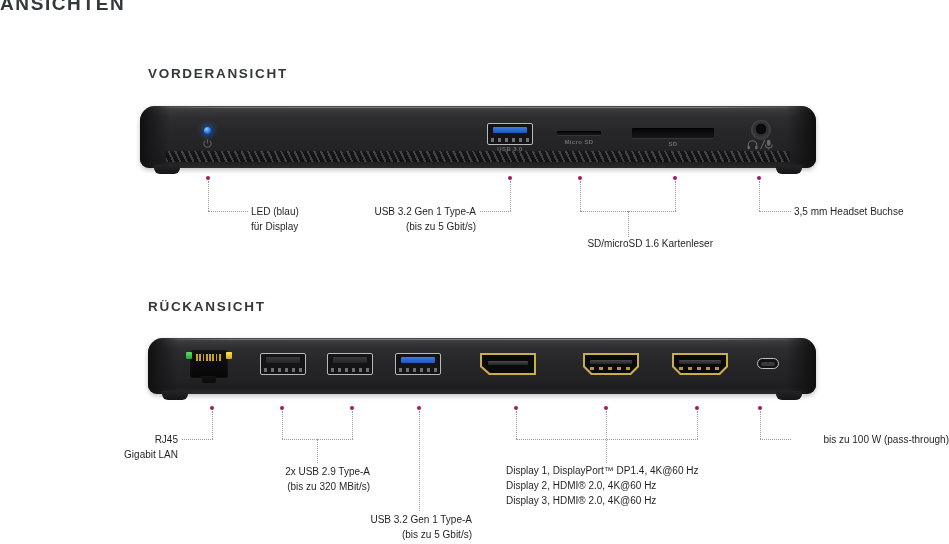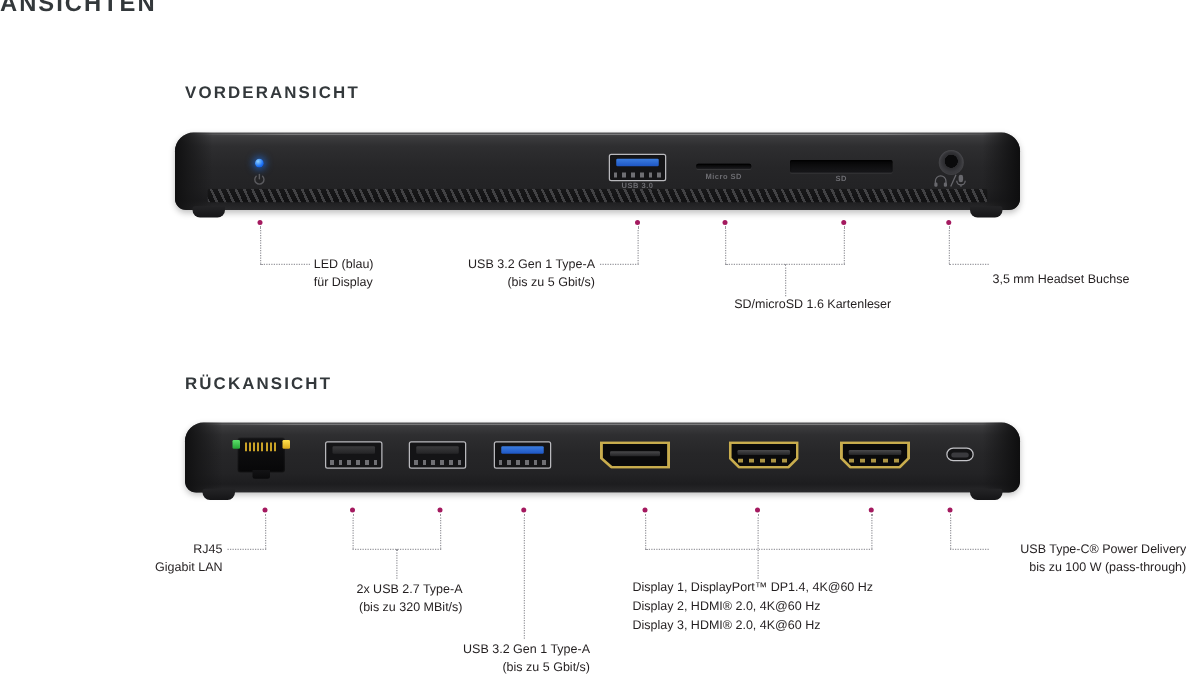--- a/index.html
+++ b/index.html
@@ -265,21 +265,21 @@
 
 <div class="callout right" style="left:304px;top:204px;width:172px;">
   <div>USB 3.2 Gen 1 Type-A</div>
   <div>(bis zu 5 Gbit/s)</div>
 </div>
 
 <div class="callout right" style="left:520px;top:236px;width:193px;">
   <div>SD/microSD 1.6 Kartenleser</div>
 </div>
 
-<div class="callout left" style="left:794px;top:216px;">
+<div class="callout left" style="left:794px;top:204px;">
   <div>3,5 mm Headset Buchse</div>
 </div>
 
 <div class="section-heading" id="h-rear">RÜCKANSICHT</div>
 
 <div class="device" id="dev-rear" style="left:148px;top:338px;width:668px;height:56px;">
   <div class="device-face">
     <div class="cap left"></div>
     <div class="cap right"></div>
 
@@ -354,31 +354,30 @@
 <div class="anchor" style="left:758px;top:406px;"></div>
 <div class="vline" style="left:760px;top:411px;height:28px;"></div>
 <div class="hline" style="left:760px;top:439px;width:31px;"></div>
 
 <div class="callout right" style="left:60px;top:432px;width:118px;">
   <div>RJ45</div>
   <div>Gigabit LAN</div>
 </div>
 
 <div class="callout right" style="left:200px;top:464px;width:170px;">
-  <div>2x USB 2.7 Type-A</div>
+  <div>2x USB 2.9 Type-A</div>
   <div>(bis zu 320 MBit/s)</div>
 </div>
 
 <div class="callout right" style="left:300px;top:512px;width:172px;">
   <div>USB 3.2 Gen 1 Type-A</div>
   <div>(bis zu 5 Gbit/s)</div>
 </div>
 
 <div class="callout left" style="left:506px;top:463px;">
   <div>Display 1, DisplayPort™ DP1.4, 4K@60 Hz</div>
   <div>Display 2, HDMI® 2.0, 4K@60 Hz</div>
   <div>Display 3, HDMI® 2.0, 4K@60 Hz</div>
 </div>
 
 <div class="callout right" style="left:700px;top:432px;width:249px;">
-  <div>USB Type-C® Power Delivery</div>
   <div>bis zu 100 W (pass-through)</div>
 </div>
 
 </body></html>

